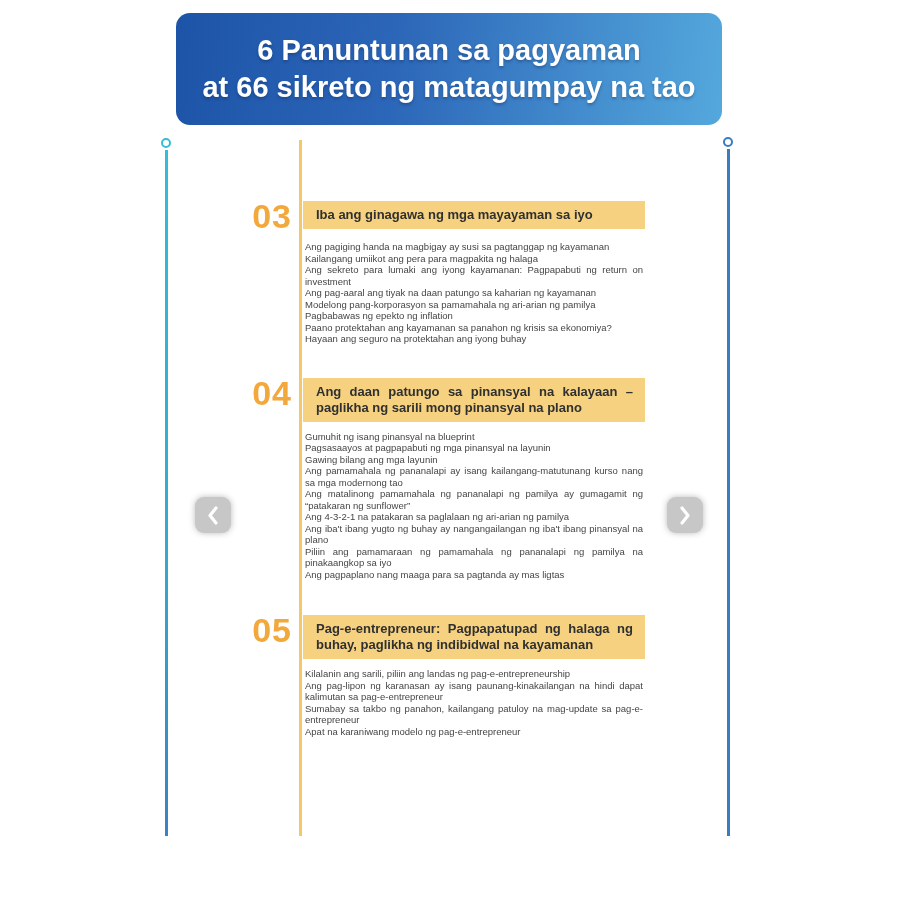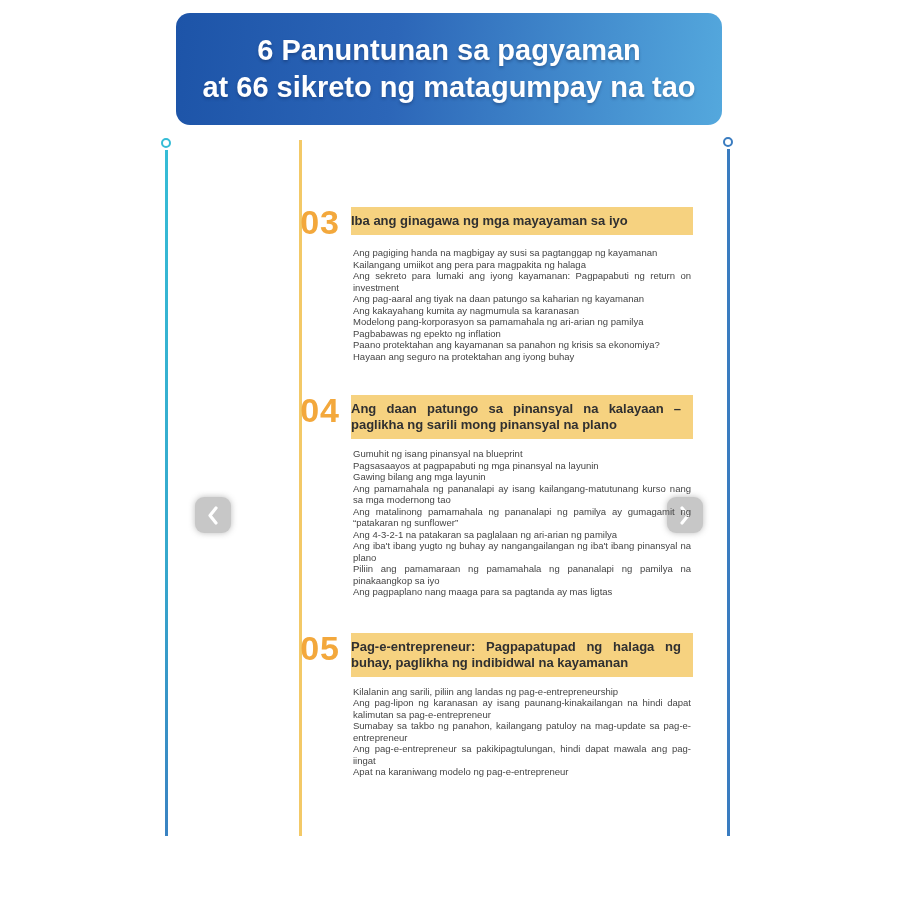--- a/index.html
+++ b/index.html
@@ -93,43 +93,42 @@
     stroke: #ffffff;
     stroke-width: 3.2;
     stroke-linecap: round;
     stroke-linejoin: round;
   }
 
   
   .content {
     position: absolute;
     left: 303px;
-    top: 146px;
+    top: 140px;
     width: 342px;
-    margin-left: 48px;
   }
   .section { position: relative; }
   .sec-03 { margin-top: 61px; }
   .sec-04 { margin-top: 33px; }
   .sec-05 { margin-top: 35px; }
 
   .section-number {
     position: absolute;
     right: calc(100% + 11px);
     top: -4px;
     font-size: 34px;
     font-weight: bold;
     letter-spacing: 1px;
     color: var(--number-orange, #f3a83c);
     white-space: nowrap;
   }
   .section-title {
     margin: 0;
     background: var(--band-yellow, #f6d280);
-    padding: 6px 12px 6px 0;
+    padding: 6px 12px 6px 13px;
     font-size: 13px;
     font-weight: bold;
     line-height: 16px;
     color: #303030;
     text-align: justify;
   }
   .section-list {
     margin-top: 12px;
     padding: 0 2px 0 2px;
     font-size: 9.5px;
@@ -180,21 +179,20 @@
   <main class="content">
 
     <section class="section sec-03">
       <div class="section-number">03</div>
       <h2 class="section-title">Iba ang ginagawa ng mga mayayaman sa iyo</h2>
       <div class="section-list">
           <div class="list-line">Ang pagiging handa na magbigay ay susi sa pagtanggap ng kayamanan</div>
           <div class="list-line">Kailangang umiikot ang pera para magpakita ng halaga</div>
           <div class="list-line">Ang sekreto para lumaki ang iyong kayamanan: Pagpapabuti ng return on investment</div>
           <div class="list-line">Ang pag-aaral ang tiyak na daan patungo sa kaharian ng kayamanan</div>
-          <div class="list-line">Ang kakayahang kumita ay nagmumula sa karanasan</div>
           <div class="list-line">Modelong pang-korporasyon sa pamamahala ng ari-arian ng pamilya</div>
           <div class="list-line">Pagbabawas ng epekto ng inflation</div>
           <div class="list-line">Paano protektahan ang kayamanan sa panahon ng krisis sa ekonomiya?</div>
           <div class="list-line">Hayaan ang seguro na protektahan ang iyong buhay</div>
         </div>
     </section>
 
     <section class="section sec-04">
       <div class="section-number">04</div>
       <h2 class="section-title">Ang daan patungo sa pinansyal na kalayaan – paglikha ng sarili mong pinansyal na plano</h2>
@@ -211,21 +209,20 @@
         </div>
     </section>
 
     <section class="section sec-05">
       <div class="section-number">05</div>
       <h2 class="section-title">Pag-e-entrepreneur: Pagpapatupad ng halaga ng buhay, paglikha ng indibidwal na kayamanan</h2>
       <div class="section-list">
           <div class="list-line">Kilalanin ang sarili, piliin ang landas ng pag-e-entrepreneurship</div>
           <div class="list-line">Ang pag-lipon ng karanasan ay isang paunang-kinakailangan na hindi dapat kalimutan sa pag-e-entrepreneur</div>
           <div class="list-line">Sumabay sa takbo ng panahon, kailangang patuloy na mag-update sa pag-e-entrepreneur</div>
-          <div class="list-line">Ang pag-e-entrepreneur sa pakikipagtulungan, hindi dapat mawala ang pag-iingat</div>
           <div class="list-line">Apat na karaniwang modelo ng pag-e-entrepreneur</div>
         </div>
     </section>
 
   </main>
 
   <div class="footer-line"></div>
 </div>
 
 </body></html>

